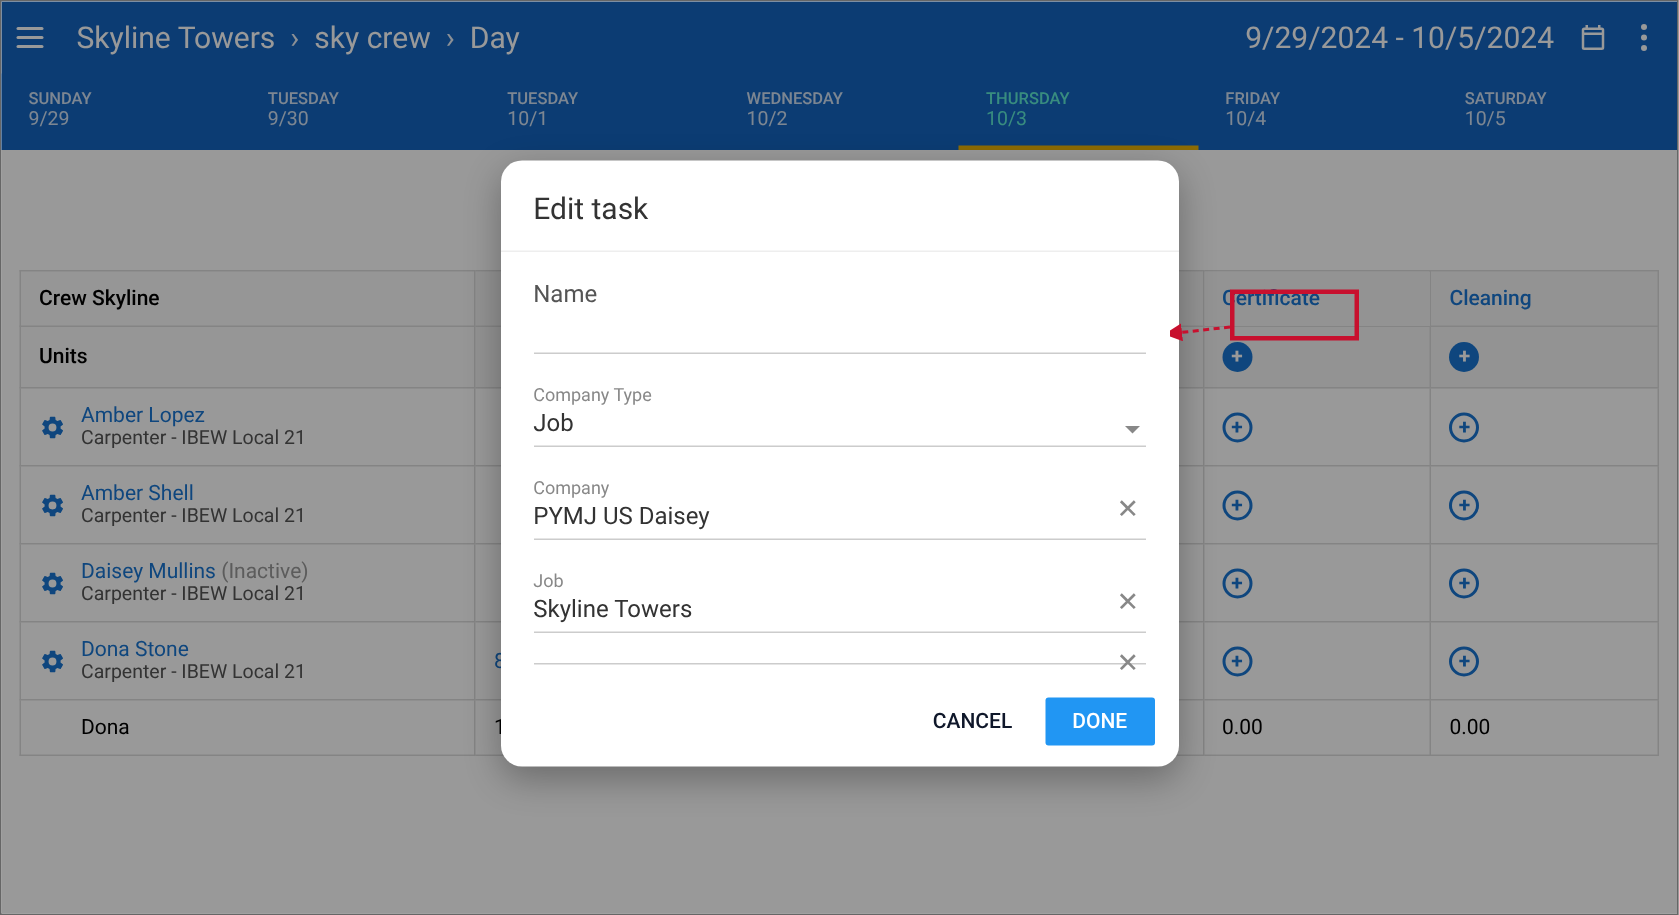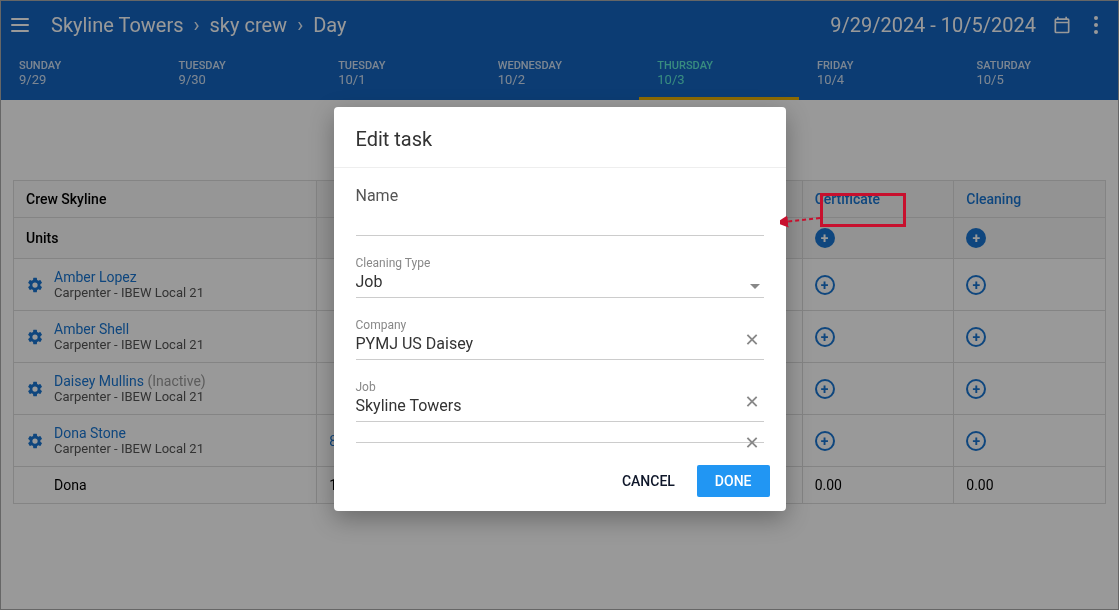--- a/index.html
+++ b/index.html
@@ -38,21 +38,21 @@
     .cell-center { text-align: center; }
     .gear-icon { width: 18px; height: 18px; color: #1976D2; display: inline-block; vertical-align: middle; margin-right: 10px; }
     .member-name { color: #1976D2; }
     .member-sub { color: #555; font-size: 13px; }
     .inactive { color: #999; }
     .num-blue { color: #1976D2; }
     .num-orange { color: #F57C00; }
     
     
     .overlay { position: absolute; inset: 0; background: rgba(0,0,0,0.4); display: flex; align-items: flex-start; justify-content: center; }
-    .dialog { background: #fff; width: 452px; margin-top: 106px; border-radius: 4px; box-shadow: 0 8px 24px rgba(0,0,0,0.3); }
+    .dialog { background: #fff; width: 452px; margin-top: 106px; border-radius: 14px; box-shadow: 0 8px 24px rgba(0,0,0,0.3); }
     .dialog-title { padding: 20px 22px 16px; font-size: 20px; color: #333; border-bottom: 1px solid #eee; }
     .dialog-body { padding: 18px 22px 4px; }
     .field { position: relative; margin-bottom: 20px; border-bottom: 1px solid #ccc; }
     .field-label { font-size: 12px; color: #888; }
     .field-value { font-size: 16px; color: #333; padding: 2px 0 6px; }
     .field-name-big .field-label { font-size: 16px; color: #555; padding-bottom: 30px; display: block; }
     .field-clear { position: absolute; right: 4px; top: 50%; transform: translateY(-50%); color: #888; font-size: 18px; cursor: pointer; font-weight: 300; }
     .field-chevron { position: absolute; right: 4px; bottom: 8px; width: 0; height: 0; border-left: 5px solid transparent; border-right: 5px solid transparent; border-top: 5px solid #888; }
     .phase-row { position: relative; display: flex; align-items: center; border-bottom: 1px solid #ccc; margin-bottom: 10px; }
     .phase-box { border: 3px solid #C8102E; padding: 3px 5px; display: inline-block; }
@@ -245,21 +245,21 @@
 </div>
 
 <div class="overlay">
   <div class="dialog">
     <div class="dialog-title">Edit task</div>
     <div class="dialog-body">
       <div class="field field-name-big">
         <span class="field-label">Name</span>
       </div>
       <div class="field">
-        <div class="field-label">Cleaning Type</div>
+        <div class="field-label">Company Type</div>
         <div class="field-value">Job</div>
         <div class="field-chevron"></div>
       </div>
       <div class="field">
         <div class="field-label">Company</div>
         <div class="field-value">PYMJ US Daisey</div>
         <span class="field-clear">✕</span>
       </div>
       <div class="field">
         <div class="field-label">Job</div>

